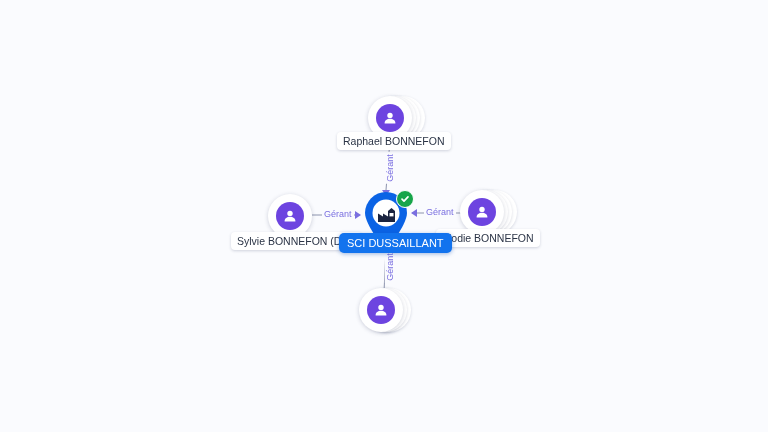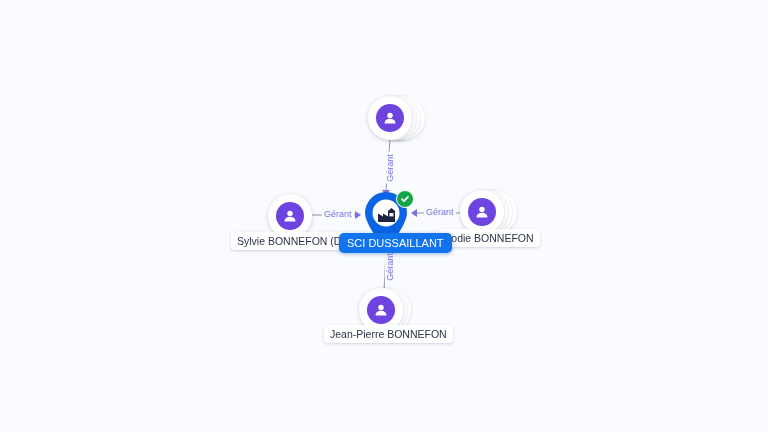--- a/index.html
+++ b/index.html
@@ -174,20 +174,21 @@
     <div class="stack-card s1"></div>
     <div class="avatar-disc">
       <div class="avatar-inner">
         <svg width="16" height="16" viewBox="0 0 16 16">
           <circle cx="8" cy="5.4" r="2.7" fill="#ffffff"></circle>
           <path d="M2.6 13.4c0-3 2.4-4.6 5.4-4.6s5.4 1.6 5.4 4.6z" fill="#ffffff"></path>
         </svg>
       </div>
     </div>
   </div>
+  <div class="node-label" style="left:337px; top:132px;">Raphael BONNEFON</div>
 
   <div class="person-node" style="left:268px; top:194px;">
     <div class="avatar-disc">
       <div class="avatar-inner">
         <svg width="16" height="16" viewBox="0 0 16 16">
           <circle cx="8" cy="5.4" r="2.7" fill="#ffffff"></circle>
           <path d="M2.6 13.4c0-3 2.4-4.6 5.4-4.6s5.4 1.6 5.4 4.6z" fill="#ffffff"></path>
         </svg>
       </div>
     </div>
@@ -214,21 +215,20 @@
     <div class="stack-card s1"></div>
     <div class="avatar-disc">
       <div class="avatar-inner">
         <svg width="16" height="16" viewBox="0 0 16 16">
           <circle cx="8" cy="5.4" r="2.7" fill="#ffffff"></circle>
           <path d="M2.6 13.4c0-3 2.4-4.6 5.4-4.6s5.4 1.6 5.4 4.6z" fill="#ffffff"></path>
         </svg>
       </div>
     </div>
   </div>
-  <div class="node-label" style="left:324px; top:325px;">Jean-Pierre BONNEFON</div>
 
   <div class="company-node" style="left:359px; top:190px;">
     <svg class="pin-shape" viewBox="0 0 54 62">
       <path d="M27 61 C27 61 6 35 6 23 A21 21 0 0 1 48 23 C48 35 27 61 27 61 Z" fill="#0b63e5"></path>
       <circle cx="27" cy="23" r="13.5" fill="#ffffff"></circle>
     </svg>
     <div class="pin-icon">
       <svg width="19" height="16" viewBox="0 0 19 16">
         <path d="M1 15 L1 6.5 L6 9.5 L6 6.5 L11 9.5 L11 15 Z" fill="#1b2440"></path>
         <path d="M11 15 L11 4 L14.5 1 L18 4 L18 15 Z" fill="#1b2440"></path>

